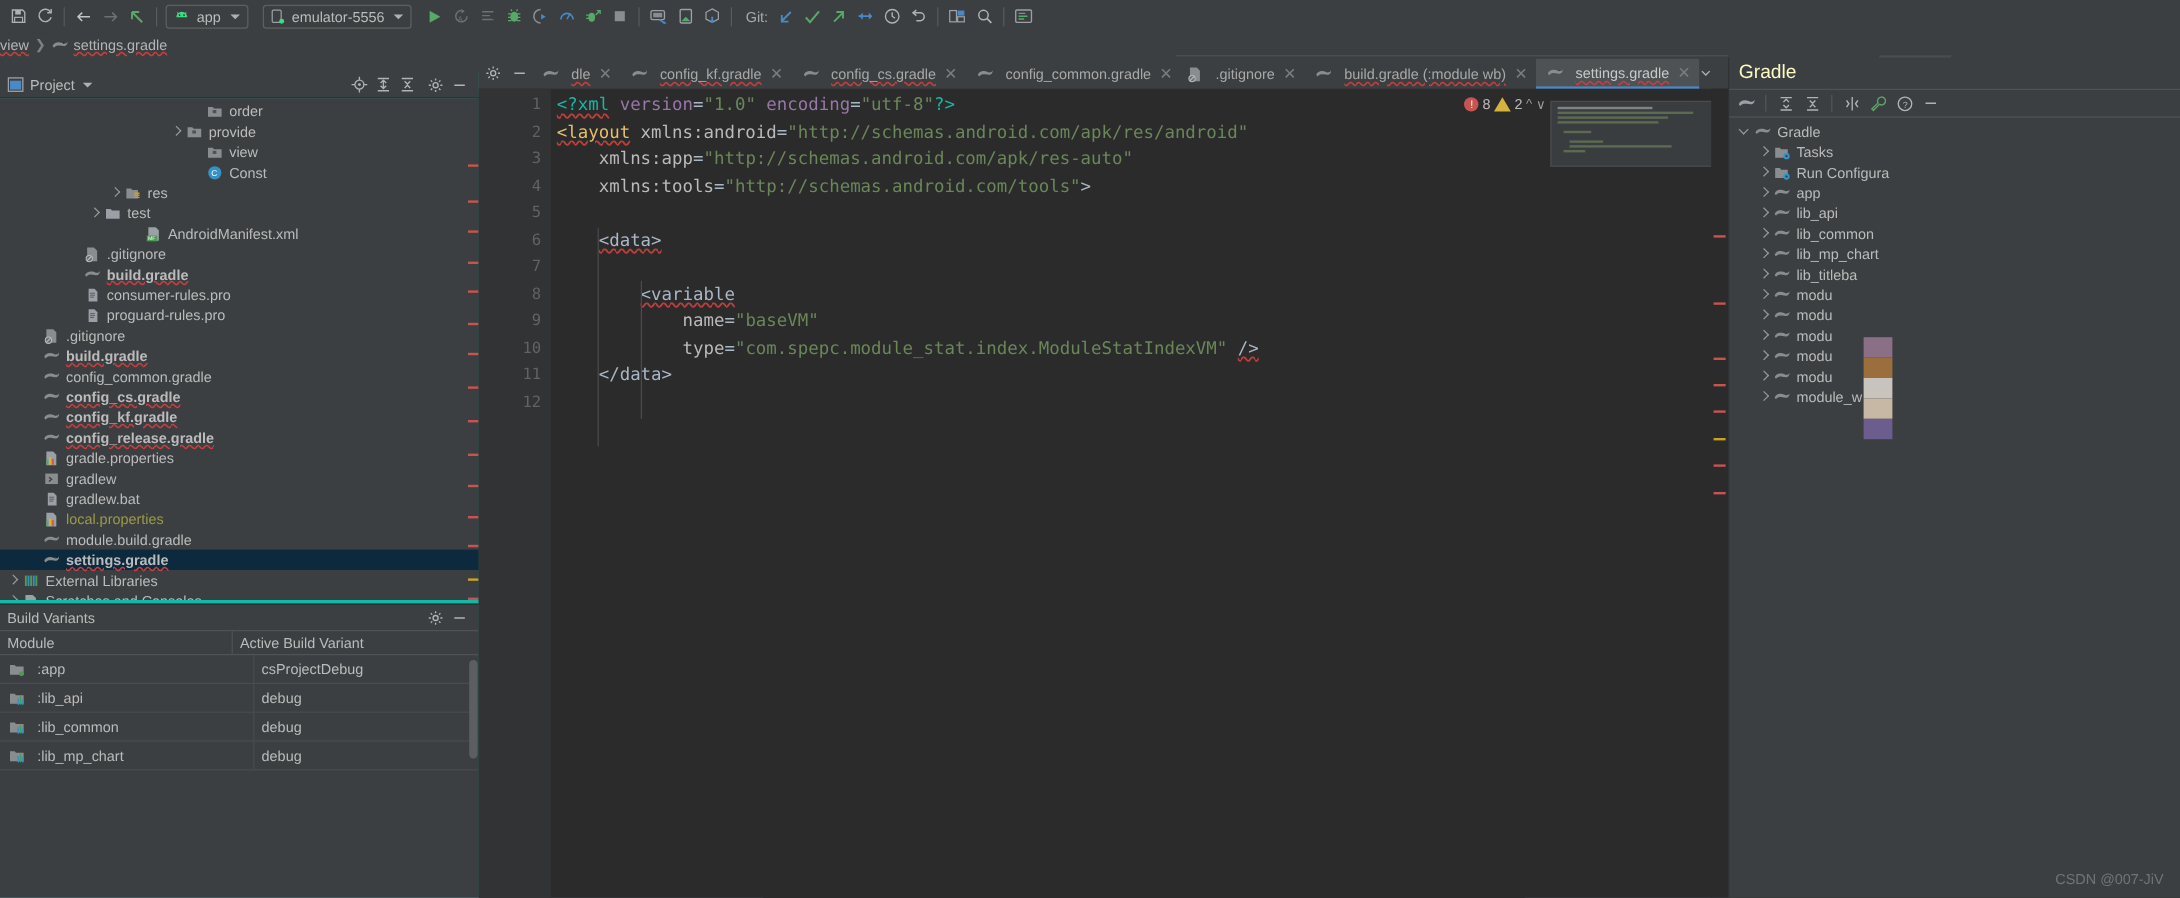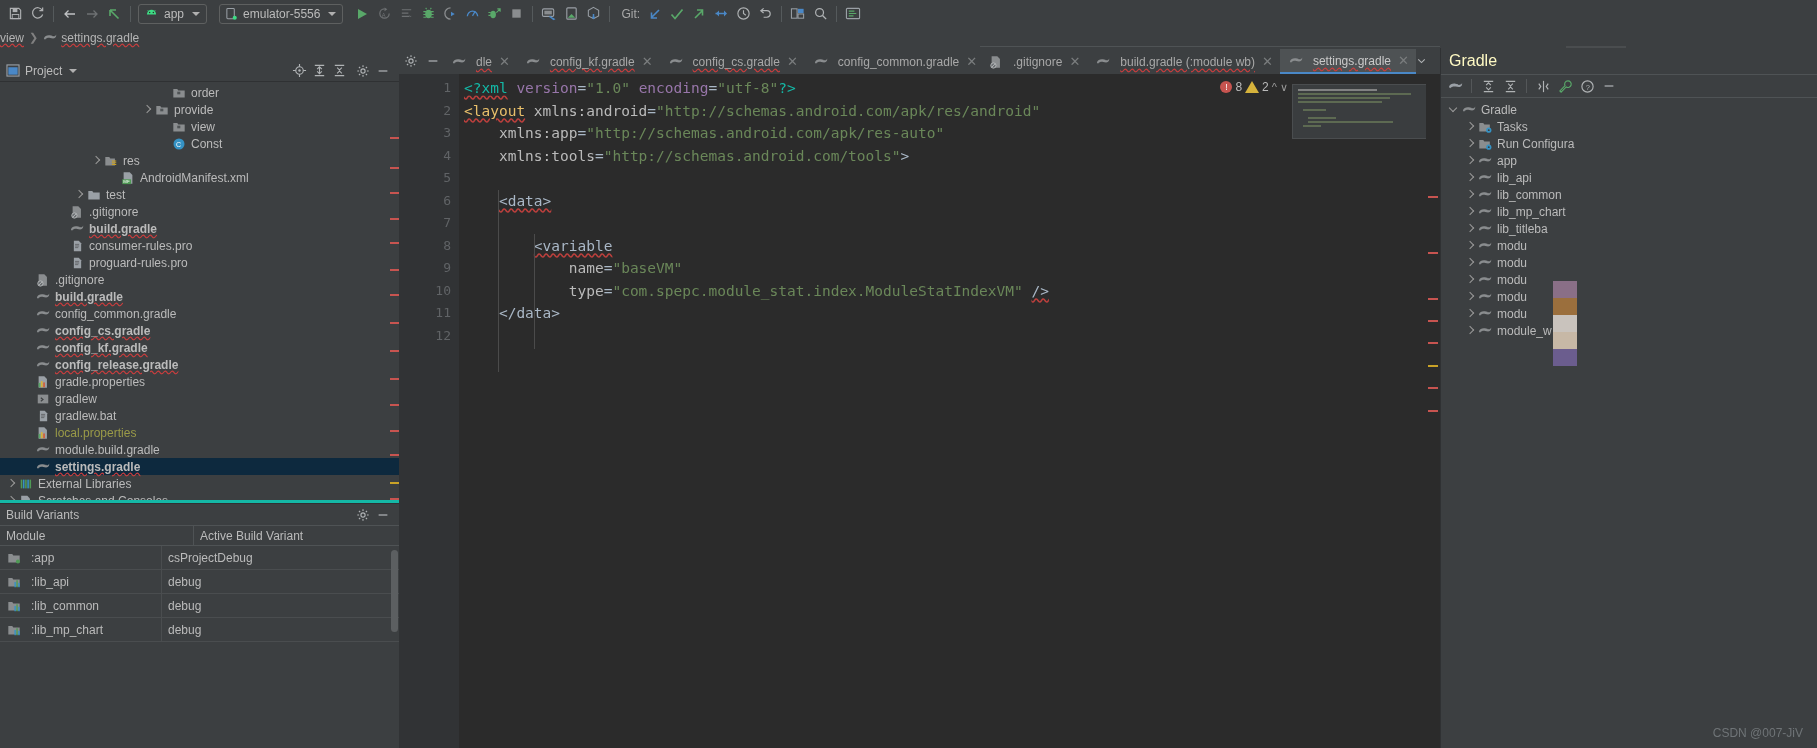--- a/index.html
+++ b/index.html
@@ -98,21 +98,21 @@
   .bv-table { width: 399px; }
   .bv-hrow {
     height: 21px; display: flex; font-size: 12px; color: #bbbbbb;
     border-top: 1px solid #4f5355; border-bottom: 1px solid #4f5355;
   }
   .bv-hcell { display: flex; align-items: center; padding-left: 6px; }
   .bv-hcell.c1 { width: 194px; border-right: 1px solid #4f5355; }
   .bv-hcell.c2 { flex: 1; }
   .bv-row { height: 24px; display: flex; font-size: 12px; color: #bbbbbb; border-bottom: 1px solid #4a4d4f; }
   .bv-cell { display: flex; align-items: center; padding-left: 6px; gap: 5px; }
-  .bv-cell.c1 { width: 162px; border-right: 1px solid #4a4d4f; }
+  .bv-cell.c1 { width: 212px; border-right: 1px solid #4a4d4f; }
   .bv-cell.c2 { flex: 1; }
   .bv-scroll { position: absolute; right: 1px; top: 46px; width: 7px; height: 82px; background: #5c5f61; border-radius: 4px; }
 
   
   .tabbar {
     position: absolute; left: 399px; top: 48px; width: 1041px; height: 26px;
     background: #3c3f41; display: flex; align-items: flex-end;
   }
   .tab-tools { display: flex; align-items: center; height: 26px; padding-left: 2px; gap: 2px; }
   .tabs { display: flex; align-items: flex-end; height: 26px; overflow: hidden; }
@@ -498,40 +498,40 @@
           <span class="arrow closed"></span>
           <span class="ticon">
             <svg width="14" height="14" viewBox="0 0 16 16">
               <path d="M1.5 3.5h4.5l1.2 1.5h5.3v8H1.5z" fill="#8a8d8f"></path>
               <path d="M9 8h5M9 10h5M9 12h5" stroke="#c9a227" stroke-width="1.3"></path>
             </svg>
           </span>
           <span class="tlabel">res</span>
         </div>
         <div class="trow">
+          <span style="display:inline-block;width:74px;flex:none;"></span>
+          <span class="arrow closed"></span>
+          <span class="ticon">
+            <svg width="14" height="14" viewBox="0 0 16 16">
+              <path d="M1.5 3.5h4.5l1.2 1.5h7.3v8H1.5z" fill="#9aa0a6"></path>
+            </svg>
+          </span>
+          <span class="tlabel">test</span>
+        </div>
+        <div class="trow">
           <span style="display:inline-block;width:108px;flex:none;"></span>
           <span class="arrow"></span>
           <span class="ticon">
             <svg width="14" height="14" viewBox="0 0 16 16">
               <path d="M3 1.5h7l3 3v10H3z" fill="#9aa0a6"></path>
               <rect x="1.5" y="9.5" width="10" height="5.5" fill="#4f9a55"></rect>
               <text x="2.6" y="14" font-size="5" fill="#fff" font-family="sans-serif">MF</text>
             </svg>
           </span>
           <span class="tlabel">AndroidManifest.xml</span>
-        </div>
-        <div class="trow">
-          <span style="display:inline-block;width:74px;flex:none;"></span>
-          <span class="arrow closed"></span>
-          <span class="ticon">
-            <svg width="14" height="14" viewBox="0 0 16 16">
-              <path d="M1.5 3.5h4.5l1.2 1.5h7.3v8H1.5z" fill="#9aa0a6"></path>
-            </svg>
-          </span>
-          <span class="tlabel">test</span>
         </div>
         <div class="trow">
           <span style="display:inline-block;width:57px;flex:none;"></span>
           <span class="arrow"></span>
           <span class="ticon">
             <svg width="14" height="14" viewBox="0 0 16 16">
               <path d="M3 1.5h6.5l3 3v10H3z" fill="#8a8d8f"></path>
               <circle cx="5" cy="12" r="3" fill="#6c7073" stroke="#b8bbbd" stroke-width="1"></circle>
               <path d="M3 14 7 10" stroke="#b8bbbd" stroke-width="1.1"></path>
             </svg>

